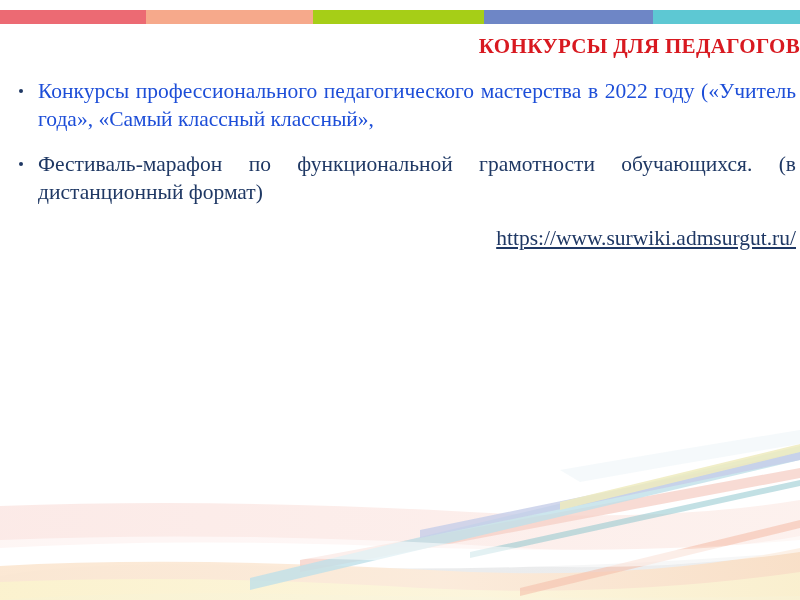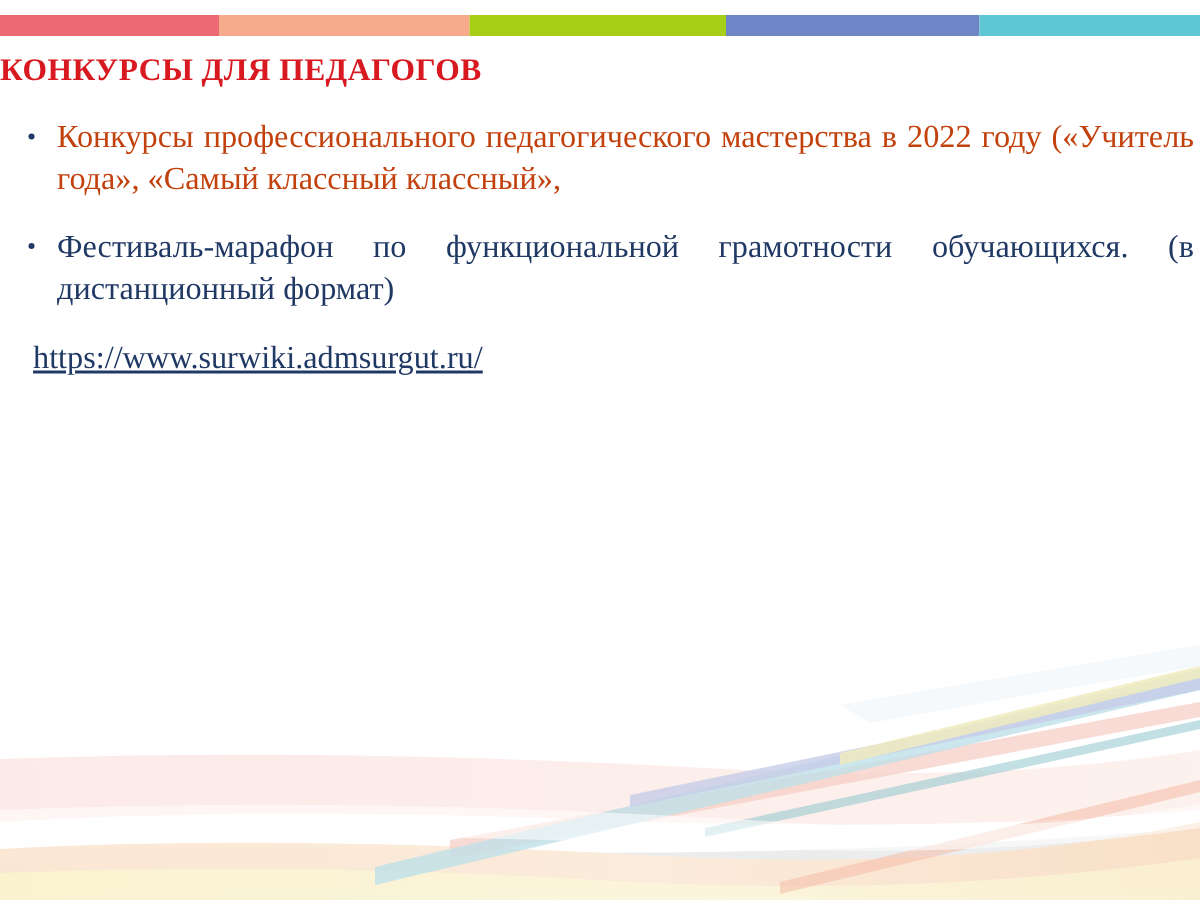--- a/index.html
+++ b/index.html
@@ -38,21 +38,21 @@
     z-index: 3;
   }
   .colorbar span { display: block; height: 100%; }
 
   
   .title {
     position: absolute;
     left: 0;
     top: 34px;
     width: 800px;
-    text-align: left;
+    text-align: right;
     color: #D81920;
     font-weight: bold;
     font-size: 21px;
     letter-spacing: 0.3px;
     z-index: 3;
   }
 
   
   .body {
     position: absolute;
@@ -83,20 +83,21 @@
   .bullet .txt { display: block; }
   
 
   .link-line {
     margin-top: 18px;
     padding-left: 10px;
     font-size: 21.5px;
     line-height: 1.30;
     color: #1F3864;
     z-index: 3;
+    text-align: right;
   }
   .link-line a {
     color: #1F3864;
     text-decoration: underline;
   }
 </style>
 </head>
 <body>
 
 <div class="slide" style="background: rgb(255, 255, 255);">
@@ -156,21 +157,21 @@
     <span style="background: rgb(246, 169, 139); width: 167px;"></span>
     <span style="background: rgb(166, 206, 23); width: 171px;"></span>
     <span style="background: rgb(110, 134, 198); width: 169px;"></span>
     <span style="background: rgb(93, 200, 211); width: 147px;"></span>
   </div>
 
   <div class="title" style="color: rgb(216, 25, 32);">КОНКУРСЫ ДЛЯ ПЕДАГОГОВ</div>
 
   <div class="body">
 
-    <div class="bullet" style="color: #c2410c;">
+    <div class="bullet" style="color: #1d4ed8;">
       <span class="dot" style="background: rgb(31, 56, 100);"></span>
       <span class="txt">Конкурсы профессионального педагогического мастерства в 2022 году («Учитель года», «Самый классный классный»,</span>
     </div>
 
 
 
 
     <div class="bullet" style="color: rgb(31, 56, 100); margin-top: 17px;">
       <span class="dot" style="background: rgb(31, 56, 100);"></span>
       <span class="txt">Фестиваль-марафон по функциональной грамотности обучающихся. (в дистанционный формат)</span>

